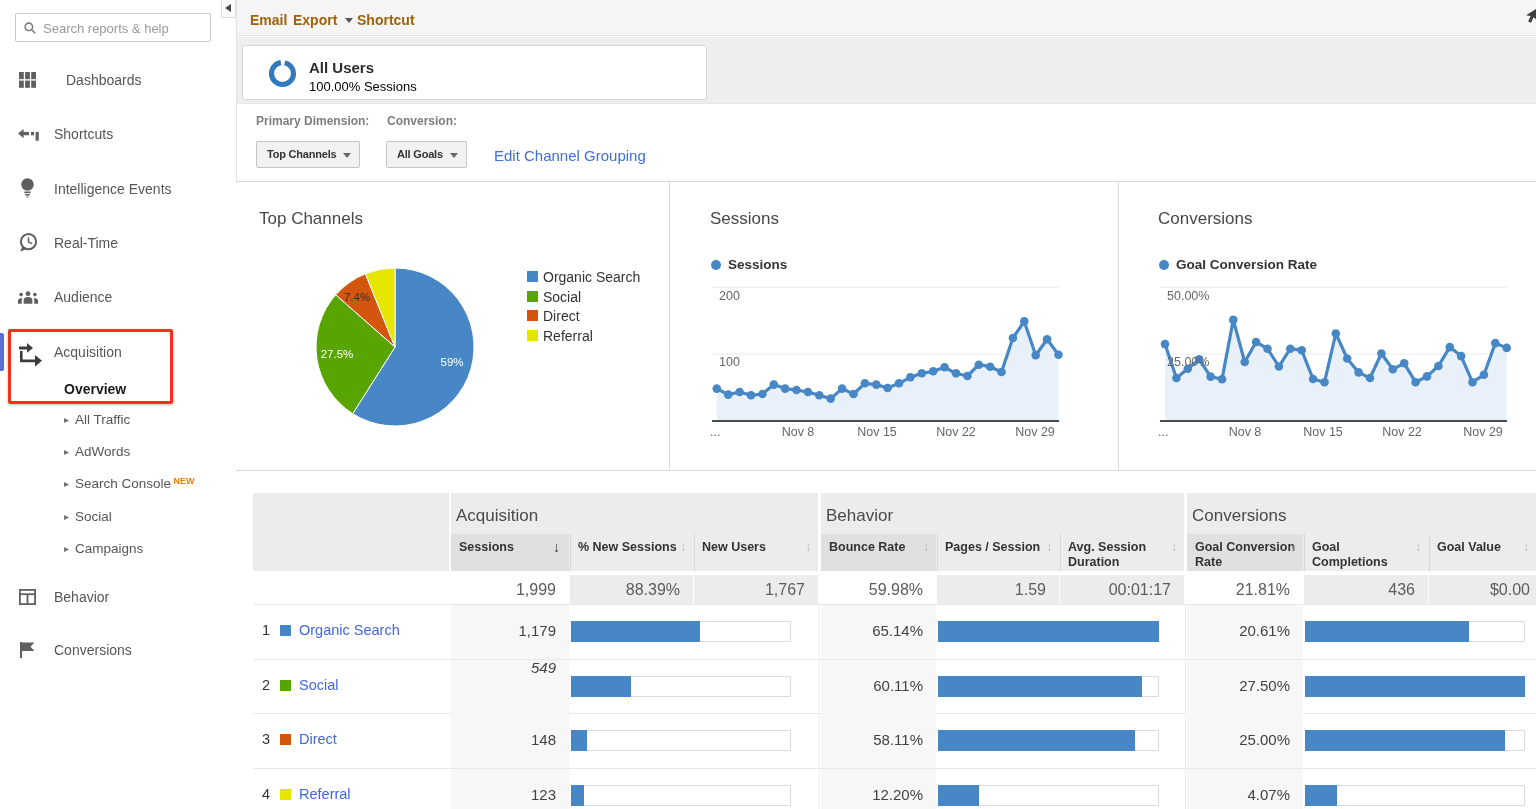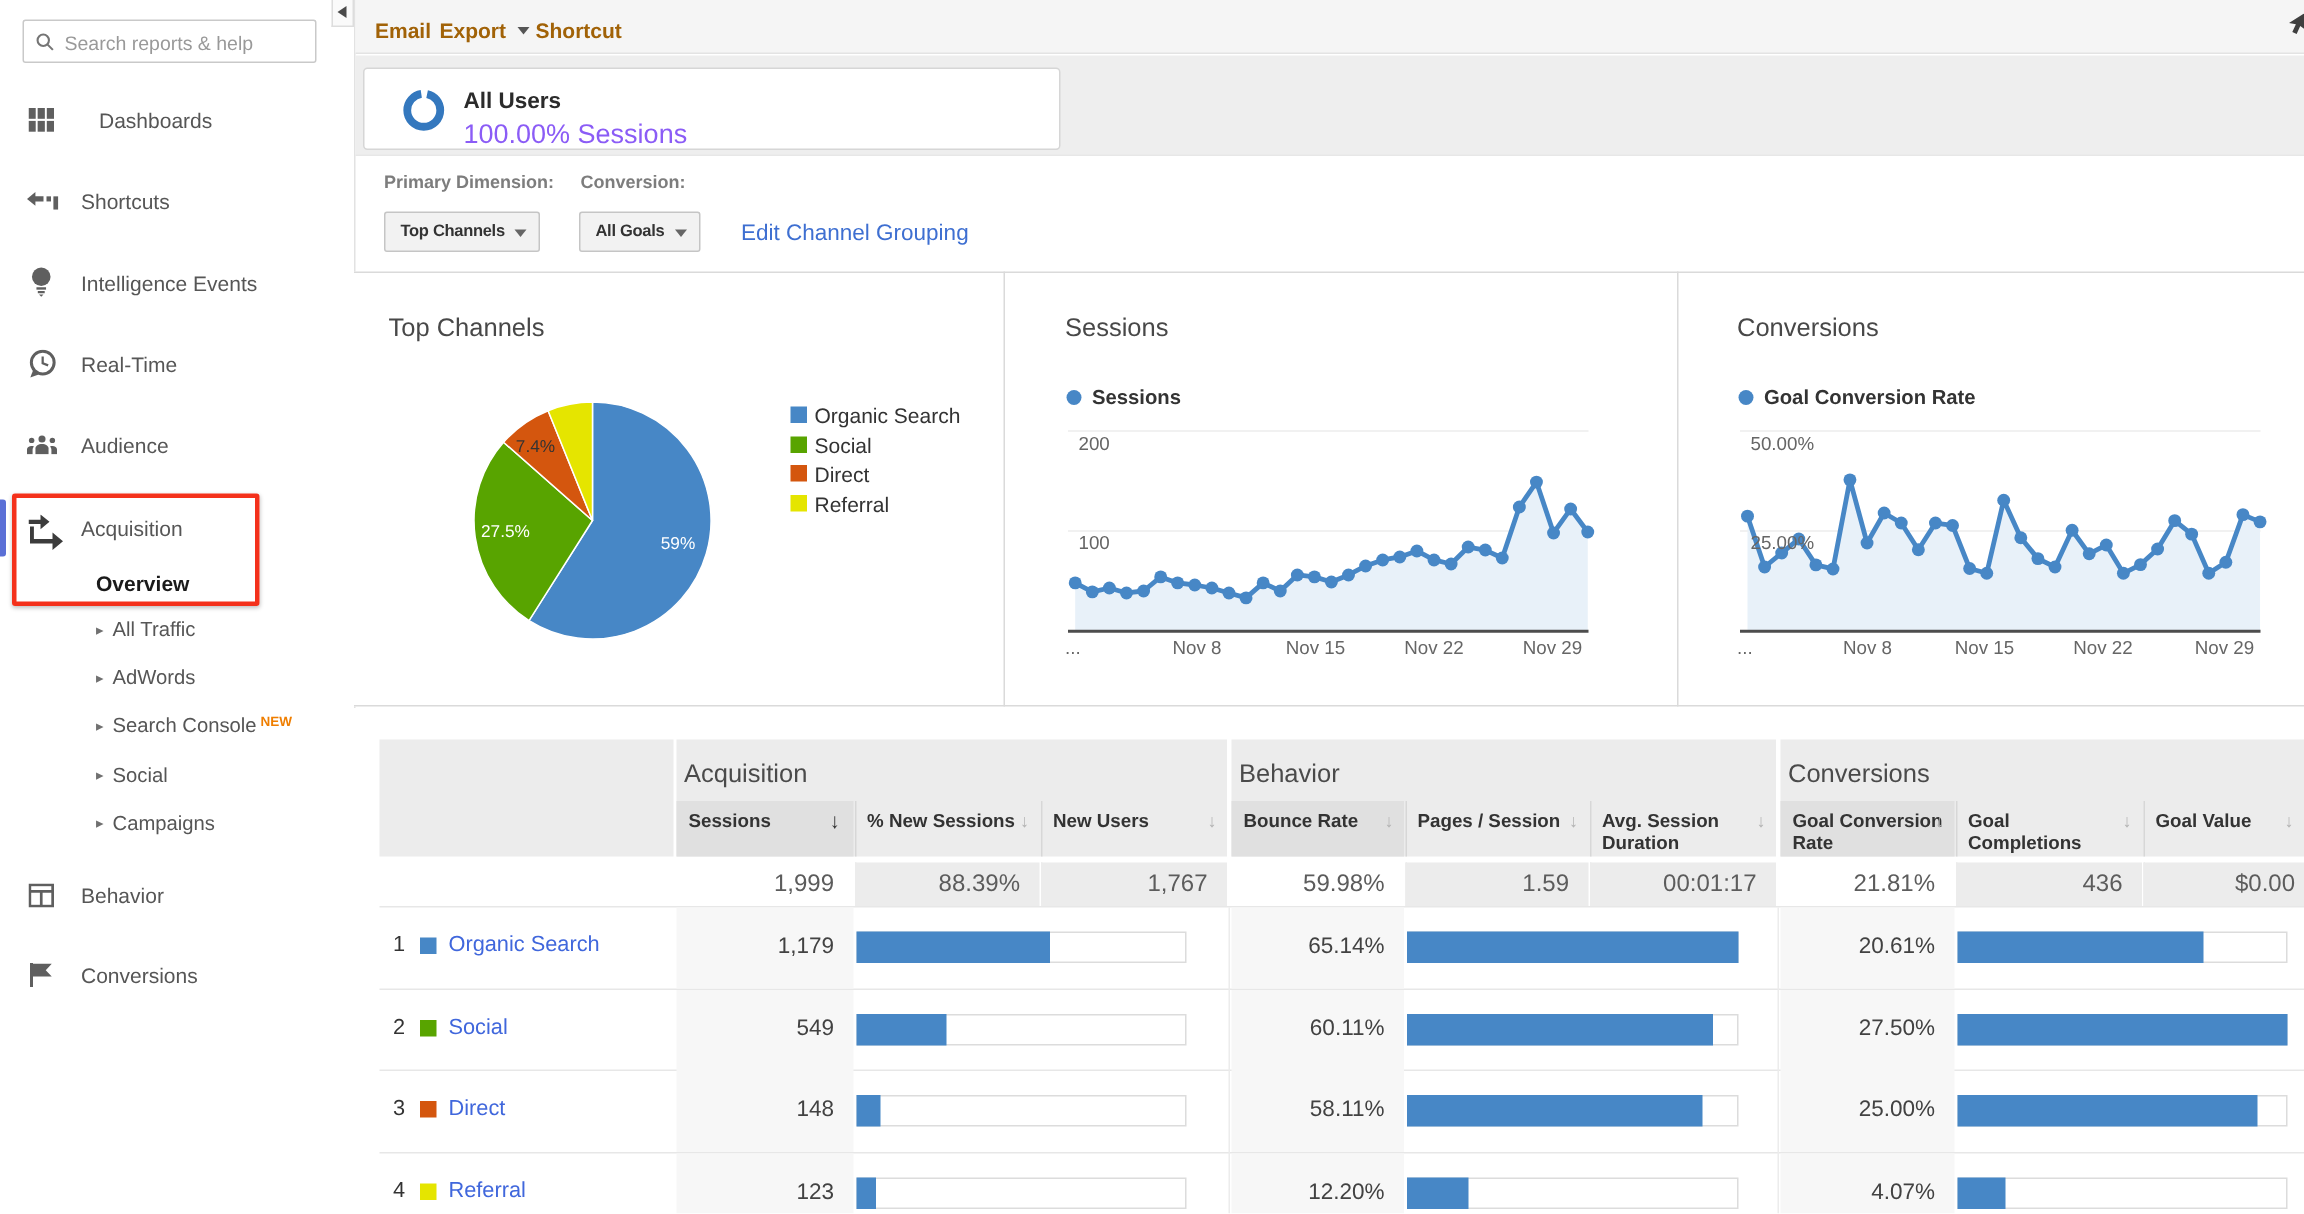--- a/index.html
+++ b/index.html
@@ -155,21 +155,21 @@
 
   <svg class="abs" style="left:1526px;top:9px;" width="10" height="15" viewBox="0 0 10 15">
       <path fill="#3f3f3f" d="M10,0 L0,6.3 L4.6,7.1 L2.2,12.4 L5.1,13.7 L7.5,8.3 L10,10.2 Z"></path>
     </svg>
 
   <div class="abs" style="left:242px;top:45px;width:465px;height:55px;background:#fff;border:1px solid #d6d6d6;border-radius:3px;">
     <svg class="abs" style="left:25px;top:13px;" width="29" height="29" viewBox="0 0 29 29">
       <circle cx="14.5" cy="14.5" r="11" fill="none" stroke="#3478be" stroke-width="5.2" stroke-dasharray="49.8 4 15.3"></circle>
     </svg>
     <div class="abs" style="left:66px;top:13px;font-size:15px;font-weight:bold;color:#2b2b2b;">All Users</div>
-    <div class="abs" style="left:66px;top:33px;font-size:18px;color:#8b5cf6;">100.00% Sessions</div>
+    <div class="abs" style="left:66px;top:33px;font-size:13px;color:#000000;">100.00% Sessions</div>
   </div>
 
   <div class="abs" style="left:256px;top:114px;font-size:12px;font-weight:bold;color:#7d7d7d;">Primary Dimension:</div>
   <div class="abs" style="left:387px;top:114px;font-size:12px;font-weight:bold;color:#7d7d7d;">Conversion:</div>
 
   <div class="abs gbtn" style="left:256px;top:141px;width:104px;">Top Channels<span class="dar"></span></div>
   <div class="abs gbtn" style="left:386px;top:141px;width:81px;">All Goals<span class="dar"></span></div>
   <div class="abs" style="left:494px;top:147px;font-size:15px;color:#3e6fd1;">Edit Channel Grouping</div>
 
   <div class="abs" style="left:236px;top:181px;width:1300px;height:290px;background:#fff;border-top:1px solid #dadada;border-bottom:1px solid #dadada;"></div>
@@ -380,21 +380,21 @@
   <div class="abs dval" style="left:1187px;top:622px;width:103px;">20.61%</div>
   <div class="abs" style="left:570.5px;top:621px;width:220px;height:21px;border:1px solid #dcdcdc;background:#fff;"></div>
   <div class="abs" style="left:570.5px;top:621px;width:129.8px;height:21px;background:#4787c6;"></div>
   <div class="abs" style="left:937.5px;top:621px;width:221px;height:21px;border:1px solid #dcdcdc;background:#fff;"></div>
   <div class="abs" style="left:937.5px;top:621px;width:221.0px;height:21px;background:#4787c6;"></div>
   <div class="abs" style="left:1304.5px;top:621px;width:220px;height:21px;border:1px solid #dcdcdc;background:#fff;"></div>
   <div class="abs" style="left:1304.5px;top:621px;width:164.8px;height:21px;background:#4787c6;"></div>
   <div class="abs" style="left:262px;top:677px;font-size:14.5px;color:#333;">2</div>
   <div class="abs" style="left:280px;top:680px;width:11px;height:11px;background:#58a400;"></div>
   <div class="abs" style="left:299px;top:677px;font-size:14.5px;color:#4067dc;">Social</div>
-  <div class="abs dval" style="left:451px;top:677px;width:105px;">549</div>
+  <div class="abs dval" style="left:451px;top:659px;width:105px;font-style:italic;">549</div>
   <div class="abs dval" style="left:821px;top:677px;width:102px;">60.11%</div>
   <div class="abs dval" style="left:1187px;top:677px;width:103px;">27.50%</div>
   <div class="abs" style="left:570.5px;top:676px;width:220px;height:21px;border:1px solid #dcdcdc;background:#fff;"></div>
   <div class="abs" style="left:570.5px;top:676px;width:60.5px;height:21px;background:#4787c6;"></div>
   <div class="abs" style="left:937.5px;top:676px;width:221px;height:21px;border:1px solid #dcdcdc;background:#fff;"></div>
   <div class="abs" style="left:937.5px;top:676px;width:204.0px;height:21px;background:#4787c6;"></div>
   <div class="abs" style="left:1304.5px;top:676px;width:220px;height:21px;border:1px solid #dcdcdc;background:#fff;"></div>
   <div class="abs" style="left:1304.5px;top:676px;width:220.0px;height:21px;background:#4787c6;"></div>
   <div class="abs" style="left:262px;top:731px;font-size:14.5px;color:#333;">3</div>
   <div class="abs" style="left:280px;top:734px;width:11px;height:11px;background:#d4560e;"></div>

